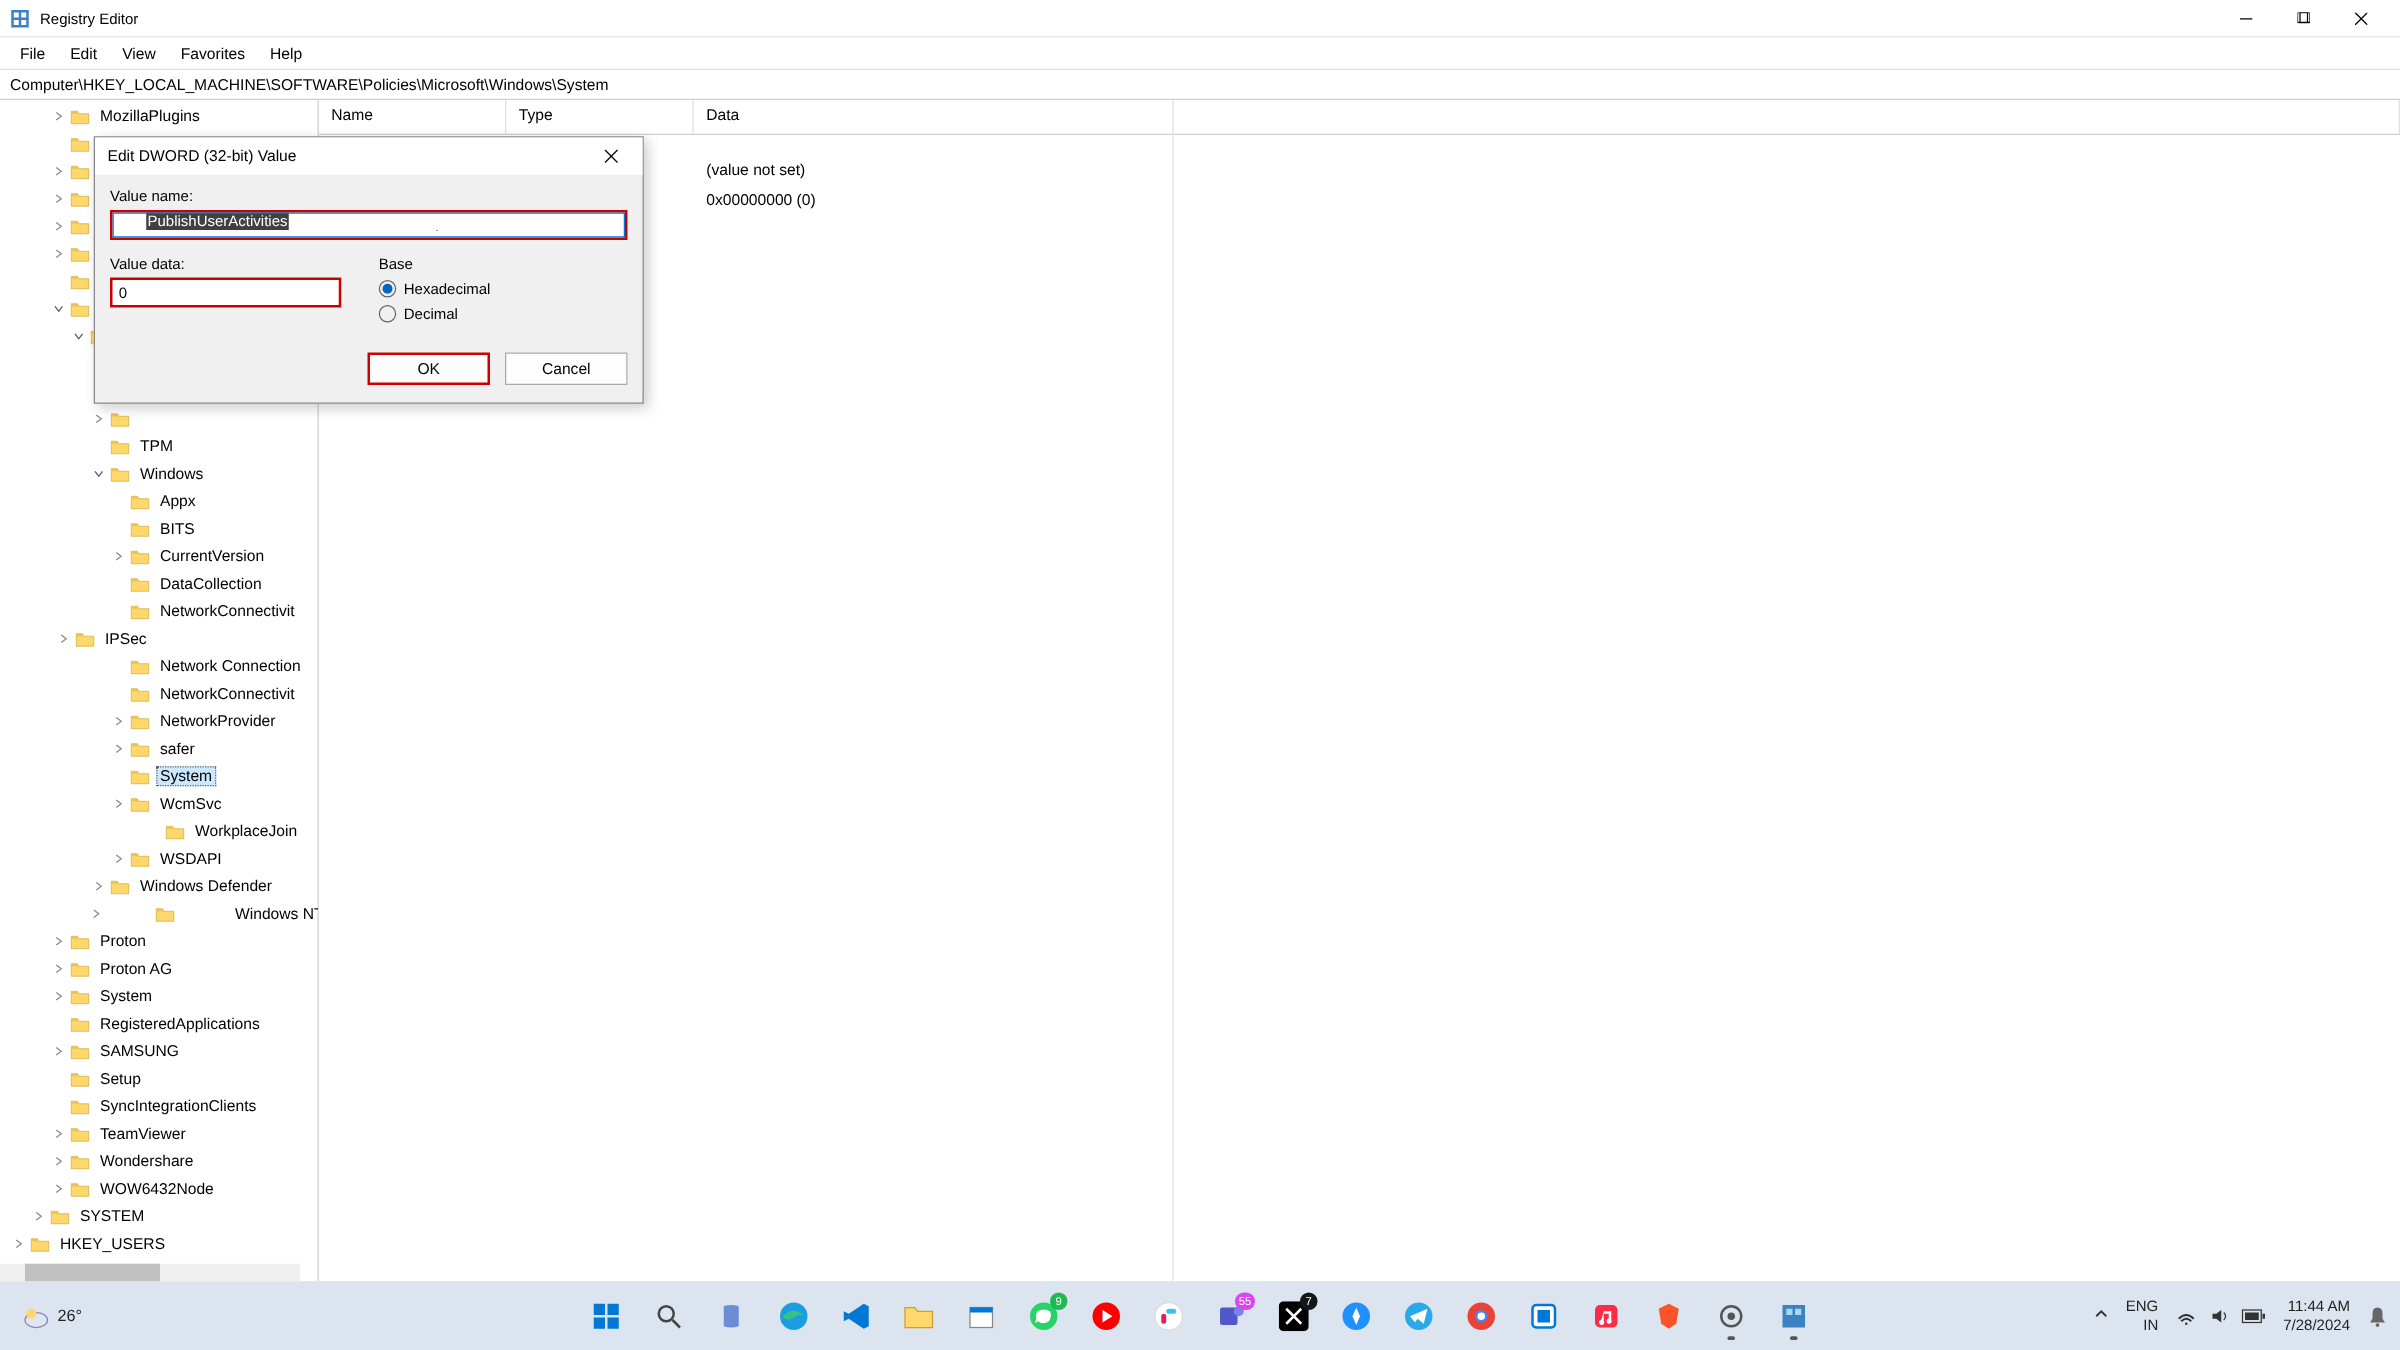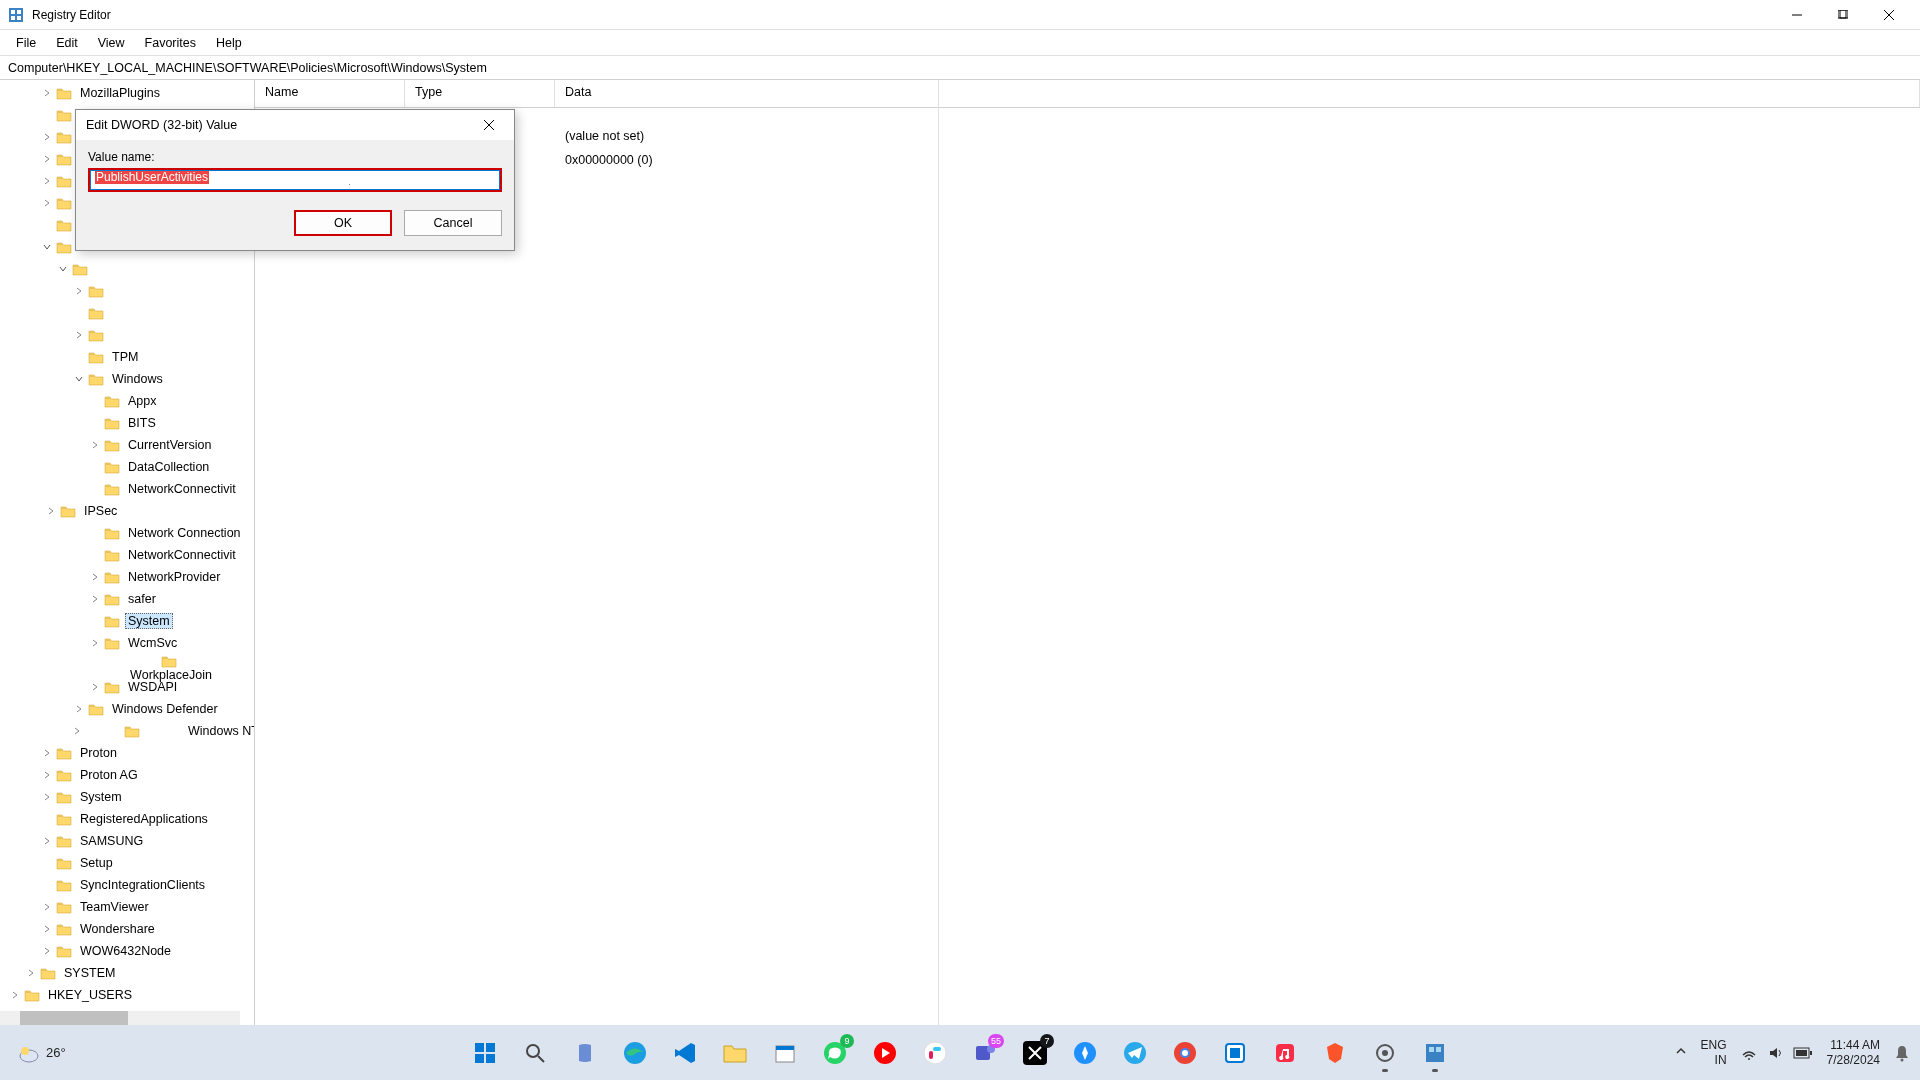--- a/index.html
+++ b/index.html
@@ -54,21 +54,21 @@
 
 
 .dialog { position: absolute; left: 75px; top: 109px; width: 440px; background: #f0f0f0; border: 1px solid #888; box-shadow: 3px 3px 10px rgba(0,0,0,0.2); }
 .dialog-title { height: 30px; display: flex; align-items: center; padding: 0 10px; background: #fff; font-size: 12.5px; }
 .dialog-title-text { flex: 1; }
 .dialog-close { width: 30px; height: 30px; display: flex; align-items: center; justify-content: center; font-size: 14px; }
 .dialog-body { padding: 10px 12px 14px 12px; }
 .dlg-label { font-size: 12px; margin-bottom: 4px; }
 .dlg-input { width: 100%; height: 24px; border: 2px solid #cc0000; background: #fff; padding: 0 5px; font-size: 12px; outline: 1px solid #0078d4; outline-offset: -3px; }
 .dlg-input.selected { background: #fff; }
-.dlg-input-text { background: #ef4444; color: #fff; display: inline-block; padding: 0 1px; }
+.dlg-input-text { background: #404040; color: #fff; display: inline-block; padding: 0 1px; margin-left: 22px; }
 .dlg-row { display: flex; gap: 30px; margin-top: 12px; }
 .dlg-left { width: 185px; }
 .dlg-left input { width: 100%; height: 24px; border: 2px solid #cc0000; padding: 0 5px; font-size: 12px; }
 .dlg-right { flex: 1; }
 .dlg-group-label { font-size: 12px; margin-bottom: 6px; }
 .radio-row { display: flex; align-items: center; gap: 6px; font-size: 12px; margin-bottom: 6px; }
 .radio-dot { width: 14px; height: 14px; border-radius: 50%; border: 1px solid #666; display: flex; align-items: center; justify-content: center; }
 .radio-dot.checked::after { content: ''; width: 8px; height: 8px; border-radius: 50%; background: #0067c0; }
 .dlg-buttons { display: flex; justify-content: flex-end; gap: 12px; margin-top: 18px; }
 .dlg-btn { width: 98px; height: 26px; font-size: 12.5px; background: #fdfdfd; border: 1px solid #aaa; }
@@ -399,21 +399,21 @@
             <svg width="10" height="10">
               <path d="M3 2 L7 5 L3 8" fill="none" stroke="#888"></path>
             </svg>
           </span>
           <svg class="folder-icon" viewBox="0 0 16 14">
             <path d="M1 3 L6 3 L7 5 L15 5 L15 13 L1 13 Z" fill="#ffd76a" stroke="#c9a227" stroke-width="0.5"></path>
             <path d="M1 3 L6 3 L7 5 L1 5 Z" fill="#e8c35a"></path>
           </svg>
           <span class="label-wrap">WcmSvc</span>
         </div>
-        <div class="tree-item" style="padding-left: 88px; flex-direction: column;">
+        <div class="tree-item" style="padding-left: 116px;">
           <span class="expander none"></span>
           <svg class="folder-icon" viewBox="0 0 16 14">
             <path d="M1 3 L6 3 L7 5 L15 5 L15 13 L1 13 Z" fill="#ffd76a" stroke="#c9a227" stroke-width="0.5"></path>
             <path d="M1 3 L6 3 L7 5 L1 5 Z" fill="#e8c35a"></path>
           </svg>
           <span class="label-wrap">WorkplaceJoin</span>
         </div>
         <div class="tree-item" style="padding-left: 88px;">
           <span class="expander">
             <svg width="10" height="10">
@@ -617,20 +617,37 @@
       <svg width="12" height="12">
           <line x1="1" y1="1" x2="11" y2="11" stroke="#000" stroke-width="1"></line>
           <line x1="11" y1="1" x2="1" y2="11" stroke="#000" stroke-width="1"></line>
         </svg>
     </div>
   </div>
   <div class="dialog-body">
     <div class="dlg-label">Value name:</div>
     <div class="dlg-input selected">
       <span class="dlg-input-text">PublishUserActivities</span>
+    </div>
+    <div class="dlg-row">
+      <div class="dlg-left">
+        <div class="dlg-label">Value data:</div>
+        <input type="text" value="0" style="">
+      </div>
+      <div class="dlg-right">
+        <div class="dlg-group-label">Base</div>
+        <div class="radio-row">
+          <span class="radio-dot checked"></span>
+          <span>Hexadecimal</span>
+        </div>
+        <div class="radio-row">
+          <span class="radio-dot"></span>
+          <span>Decimal</span>
+        </div>
+      </div>
     </div>
     <div class="dlg-buttons">
       <button class="dlg-btn primary">OK</button>
       <button class="dlg-btn">Cancel</button>
     </div>
   </div>
 </div>
 
 <svg class="text-cursor" style="left:349px;top:184px;" width="7" height="16">
     <line x1="3" y1="0" x2="3" y2="16" stroke="#000"></line>

